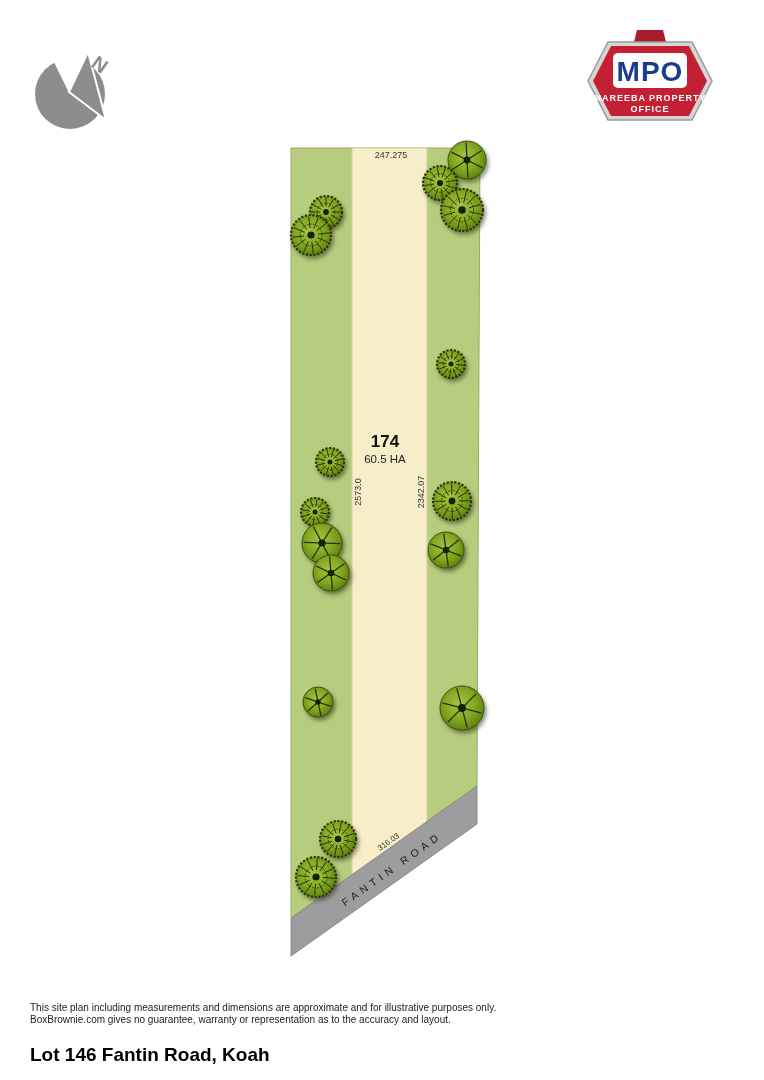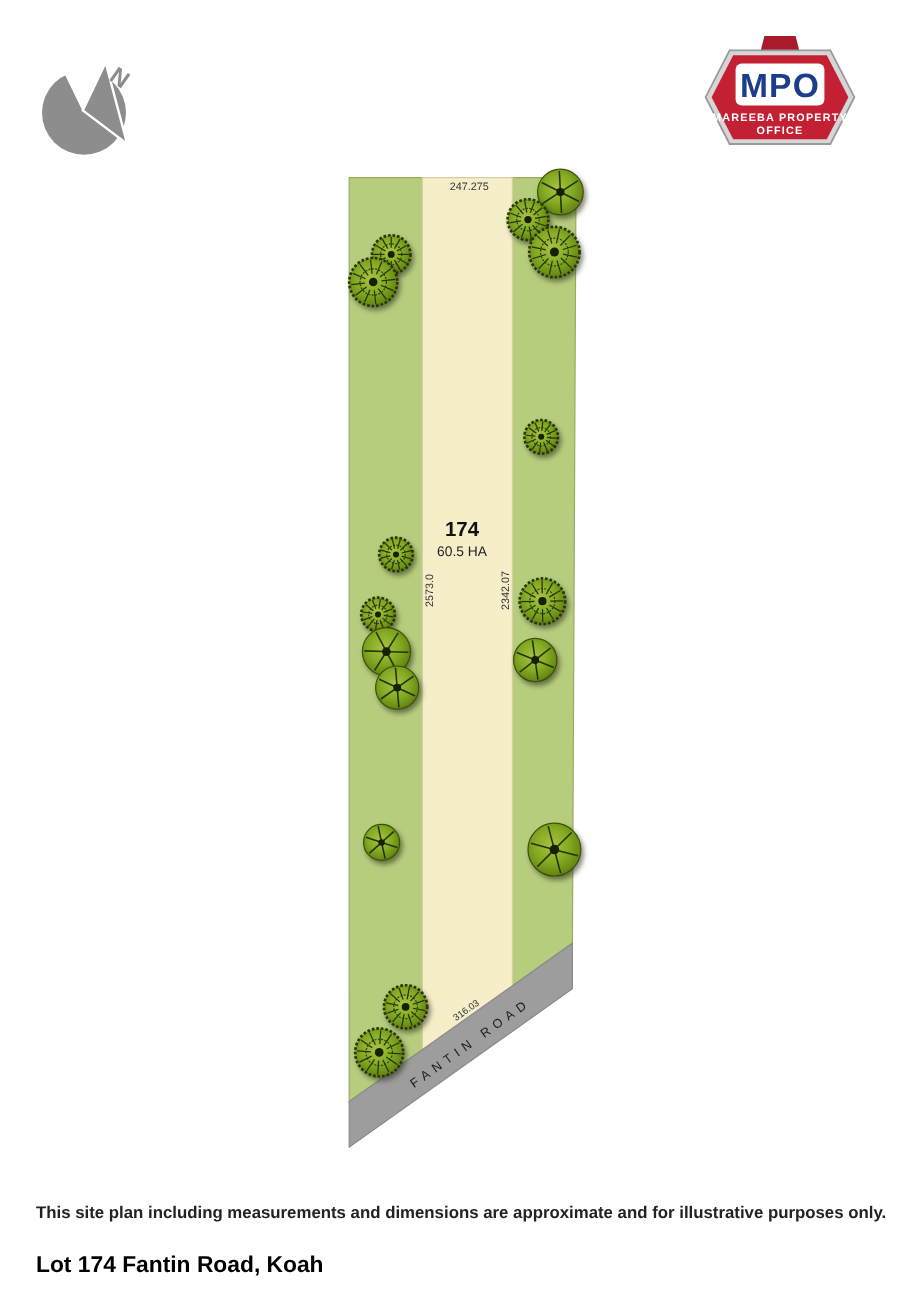--- a/index.html
+++ b/index.html
@@ -7,21 +7,21 @@
   #page{position:absolute;inset:0;background:#fff;}
   #plan-svg{position:absolute;left:0;top:0;}
   #compass-svg{position:absolute;left:28px;top:48px;}
   #logo-svg{position:absolute;left:584px;top:26px;}
   .tree{filter:drop-shadow(2px 3px 2px rgba(35,40,15,0.55));}
   .dim-text{font-family:"Liberation Sans",sans-serif;font-size:9px;fill:#333;}
   .lot-num{font-family:"Liberation Sans",sans-serif;font-size:17px;font-weight:bold;fill:#111;}
   .lot-area{font-family:"Liberation Sans",sans-serif;font-size:11.5px;fill:#222;}
   .road-label{font-family:"Liberation Sans",sans-serif;font-size:10.5px;fill:#1a1a1a;letter-spacing:4.5px;}
   .dim-small{font-family:"Liberation Sans",sans-serif;font-size:8px;fill:#333;}
-  #disclaimer{position:absolute;left:30px;top:1002px;font-size:14px;line-height:1.2;color:#222;font-weight:bold;}
+  #disclaimer{position:absolute;left:30px;top:1002px;font-size:10px;line-height:1.2;color:#222;}
   #plan-title{position:absolute;left:30px;top:1044px;font-size:19px;font-weight:bold;color:#000;}
   .logo-mpo{font-family:"Liberation Sans",sans-serif;font-weight:bold;font-size:28px;fill:#1b3e8c;letter-spacing:1px;}
   .logo-line{font-family:"Liberation Sans",sans-serif;font-weight:bold;font-size:9px;fill:#ffffff;letter-spacing:1px;}
   .compass-n{font-family:"Liberation Sans",sans-serif;font-weight:bold;font-size:20px;fill:#8d8d8d;}
 </style>
 </head>
 <body>
 
 <div id="page">
 
@@ -296,16 +296,17 @@
           <line x1="-2.6" y1="-0.7" x2="-19.6" y2="-5.2" stroke="#26330a" stroke-width="1.3"></line>
           <line x1="-0.7" y1="-2.6" x2="-5.2" y2="-19.6" stroke="#26330a" stroke-width="1.3"></line>
           <line x1="1.9" y1="-1.9" x2="14.3" y2="-14.3" stroke="#26330a" stroke-width="1.3"></line>
           <circle r="3.96" fill="#162003"></circle>
         </g>
       </g>
   </svg>
 
   <div id="disclaimer">
     <div>This site plan including measurements and dimensions are approximate and for illustrative purposes only.</div>
+    <div>BoxBrownie.com gives no guarantee, warranty or representation as to the accuracy and layout.</div>
   </div>
-  <div id="plan-title">Lot 174 Fantin Road, Koah</div>
+  <div id="plan-title">Lot 146 Fantin Road, Koah</div>
 
 </div>
 
 </body></html>

